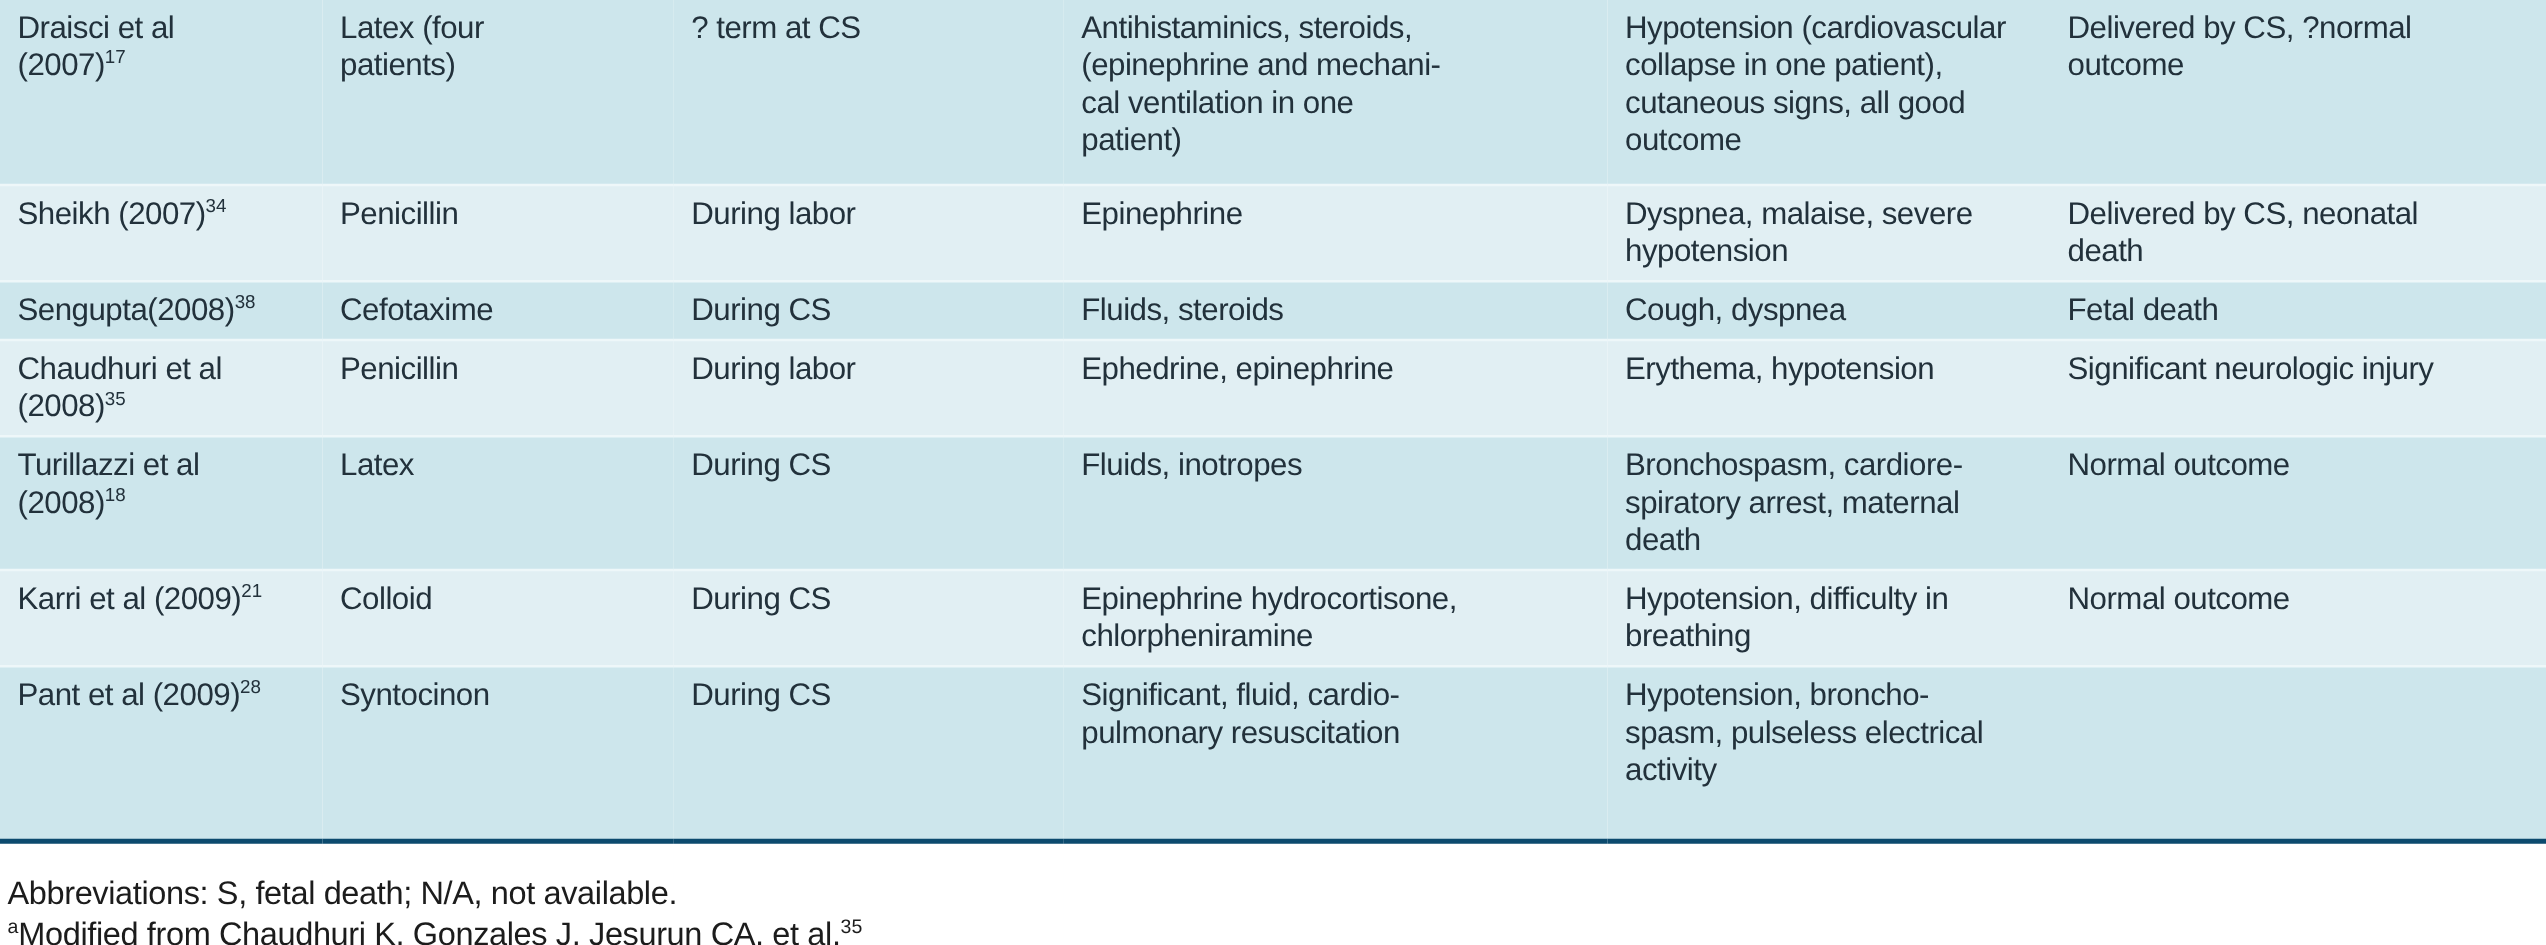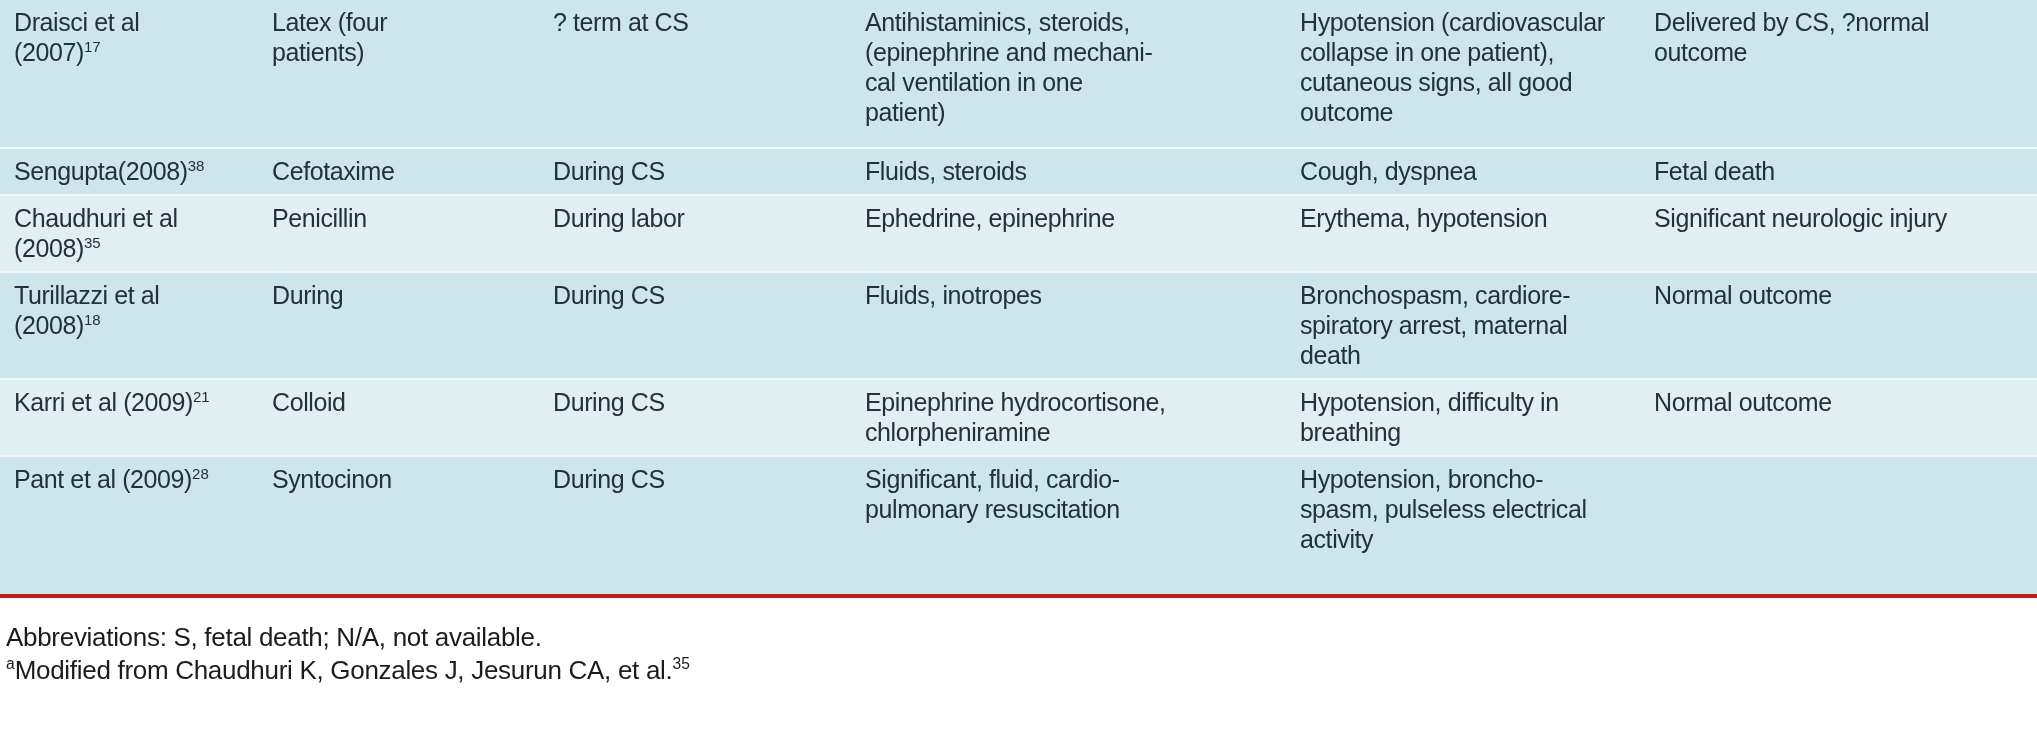--- a/index.html
+++ b/index.html
@@ -12,21 +12,21 @@
     width: 2037px;
     height: 756px;
     overflow: hidden;
     background: #ffffff;
   }
   table.cases {
     width: 2037px;
     table-layout: fixed;
     border-collapse: collapse;
     border-spacing: 0;
-    border-bottom: 4px solid #b91c1c;
+    border-bottom: 4px solid #0c4a6e;
   }
   table.cases td {
     vertical-align: top;
     padding: 7px 10px 8px 14px;
     font-size: 25px;
     line-height: 30px;
     letter-spacing: -0.4px;
     color: #22313b;
     white-space: pre-line;
   }
@@ -75,41 +75,51 @@
 (epinephrine and mechani-
 cal ventilation in one
 patient)</td>
         <td>Hypotension (cardiovascular
 collapse in one patient),
 cutaneous signs, all good
 outcome</td>
         <td>Delivered by CS, ?normal
 outcome</td>
       </tr>
+      <tr class="row-light">
+        <td><span>Sheikh (2007)</span><sup>34</sup></td>
+        <td>Penicillin</td>
+        <td>During labor</td>
+        <td>Epinephrine</td>
+        <td>Dyspnea, malaise, severe
+hypotension</td>
+        <td>Delivered by CS, neonatal
+death</td>
+      </tr>
       <tr class="row-dark">
         <td><span>Sengupta(2008)</span><sup>38</sup></td>
         <td>Cefotaxime</td>
         <td>During CS</td>
         <td>Fluids, steroids</td>
         <td>Cough, dyspnea</td>
         <td>Fetal death</td>
       </tr>
       <tr class="row-light">
         <td><span>Chaudhuri et al
 (2008)</span><sup>35</sup></td>
         <td>Penicillin</td>
         <td>During labor</td>
         <td>Ephedrine, epinephrine</td>
         <td>Erythema, hypotension</td>
         <td>Significant neurologic injury</td>
       </tr>
       <tr class="row-dark">
         <td><span>Turillazzi et al
 (2008)</span><sup>18</sup></td>
-        <td>During</td>
+        <td>Latex</td>
         <td>During CS</td>
         <td>Fluids, inotropes</td>
         <td>Bronchospasm, cardiore-
 spiratory arrest, maternal
 death</td>
         <td>Normal outcome</td>
       </tr>
       <tr class="row-light">
         <td><span>Karri et al (2009)</span><sup>21</sup></td>
         <td>Colloid</td>

